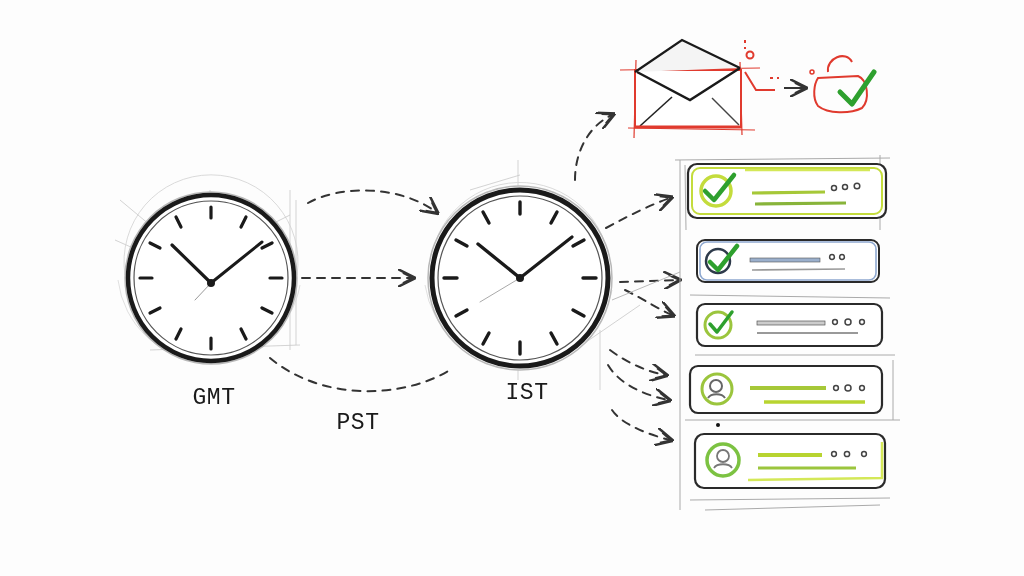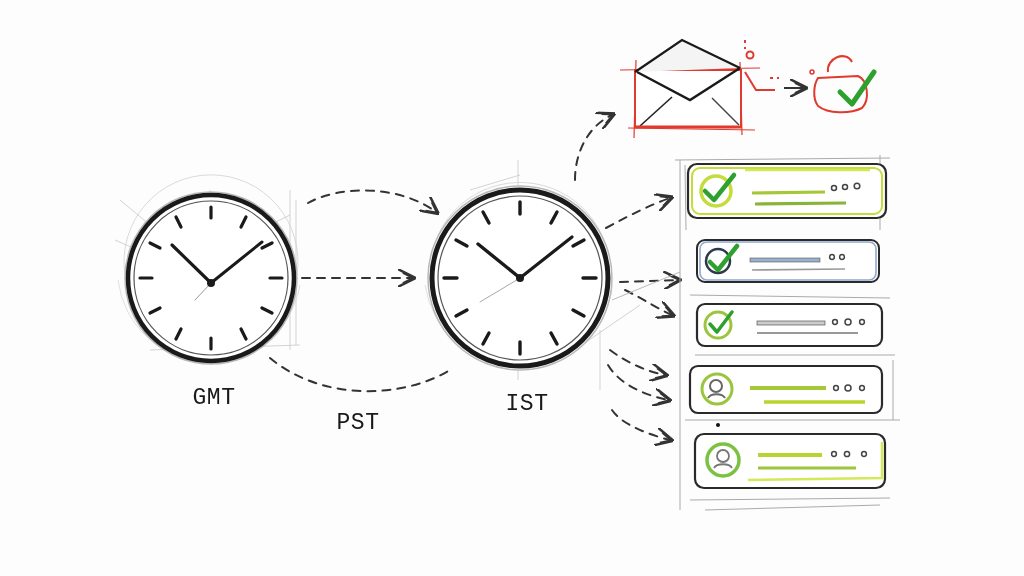--- a/index.html
+++ b/index.html
@@ -250,14 +250,14 @@
             <circle cx="847" cy="454" r="2.6"></circle>
             <circle cx="864" cy="454" r="2.4"></circle>
         </g>
       </g>
       <circle cx="718" cy="425" r="2" fill="#111"></circle>
     </g>
   </svg>
 
   <div class="label" style="left:214px; top:385px;">GMT</div>
   <div class="label" style="left:358px; top:410px;">PST</div>
-  <div class="label" style="left:527px; top:391px;">IST</div>
+  <div class="label" style="left:527px; top:380px;">IST</div>
 </div>
 
 </body></html>

